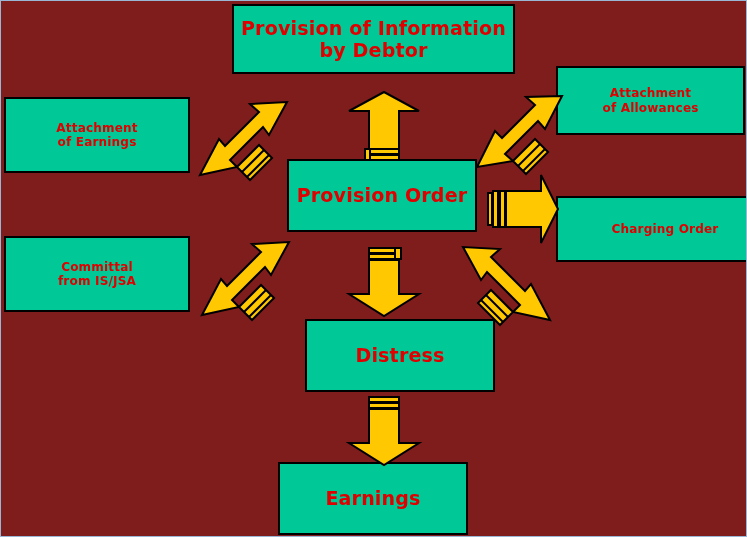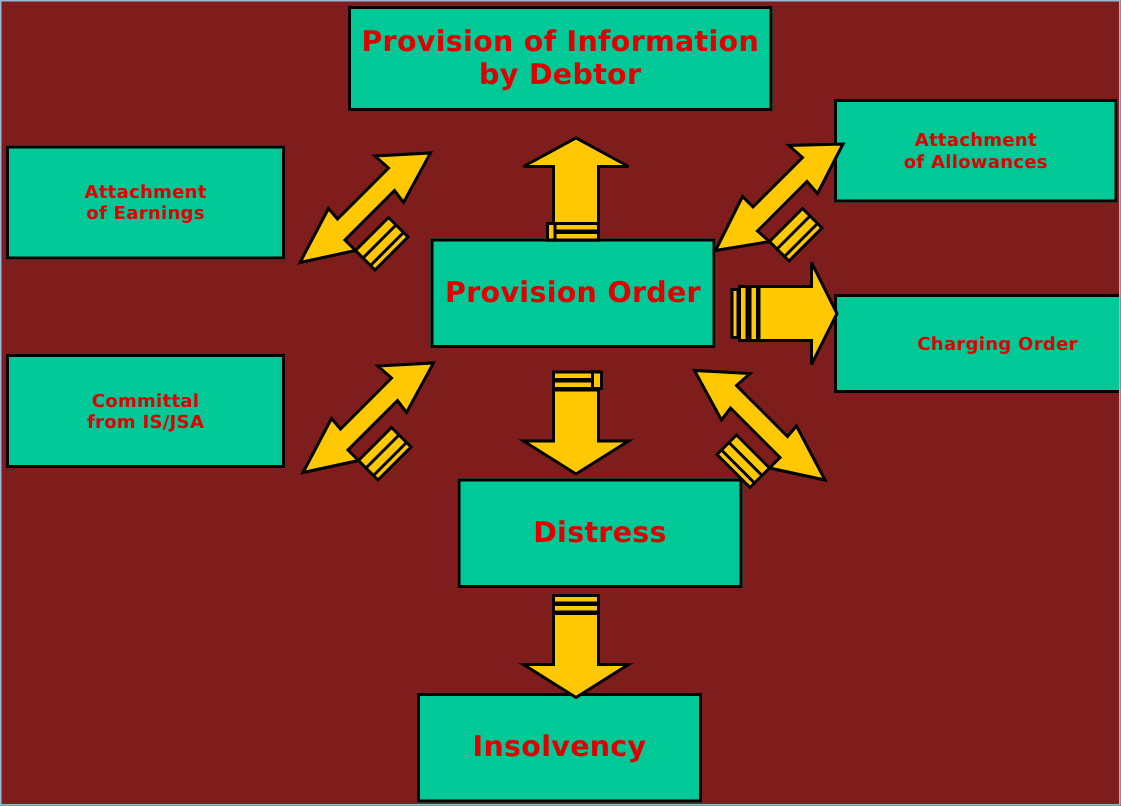--- a/index.html
+++ b/index.html
@@ -62,21 +62,21 @@
   <div class="node center" style="left:286px; top:158px; width:190px; height:73px;">Provision Order</div>
 
   <div class="node small" style="left:555px; top:175px; width:218px; height:66px;margin-top:20px;">Charging Order</div>
 
   <div class="node small" style="left:3px; top:235px; width:186px; height:76px;">Committal
 from IS/JSA</div>
 
 
   <div class="node center" style="left:286px; top:318px; width:190px; height:73px;margin-left:18px;">Distress</div>
 
-  <div class="node center" style="left:277px; top:461px; width:190px; height:73px;">Insolvency</div>
+  <div class="node center" style="left:277px; top:461px; width:190px; height:73px;">Earnings</div>
 
   <div class="arrow" style="left:328px; top:86px; width:110px; height:76px;">
     <svg width="110" height="76" viewBox="0 0 110 76">
       <g stroke="#000" stroke-width="2" fill="#ffc800" stroke-linejoin="miter">
 
         <path d="M20,24 L55,5 L90,24 L70,24 L70,62 L40,62 L40,24 Z"></path>
 
         <rect x="40" y="62" width="30" height="5"></rect>
         <rect x="40" y="68" width="30" height="5"></rect>
         <rect x="36" y="62" width="5" height="11"></rect>

